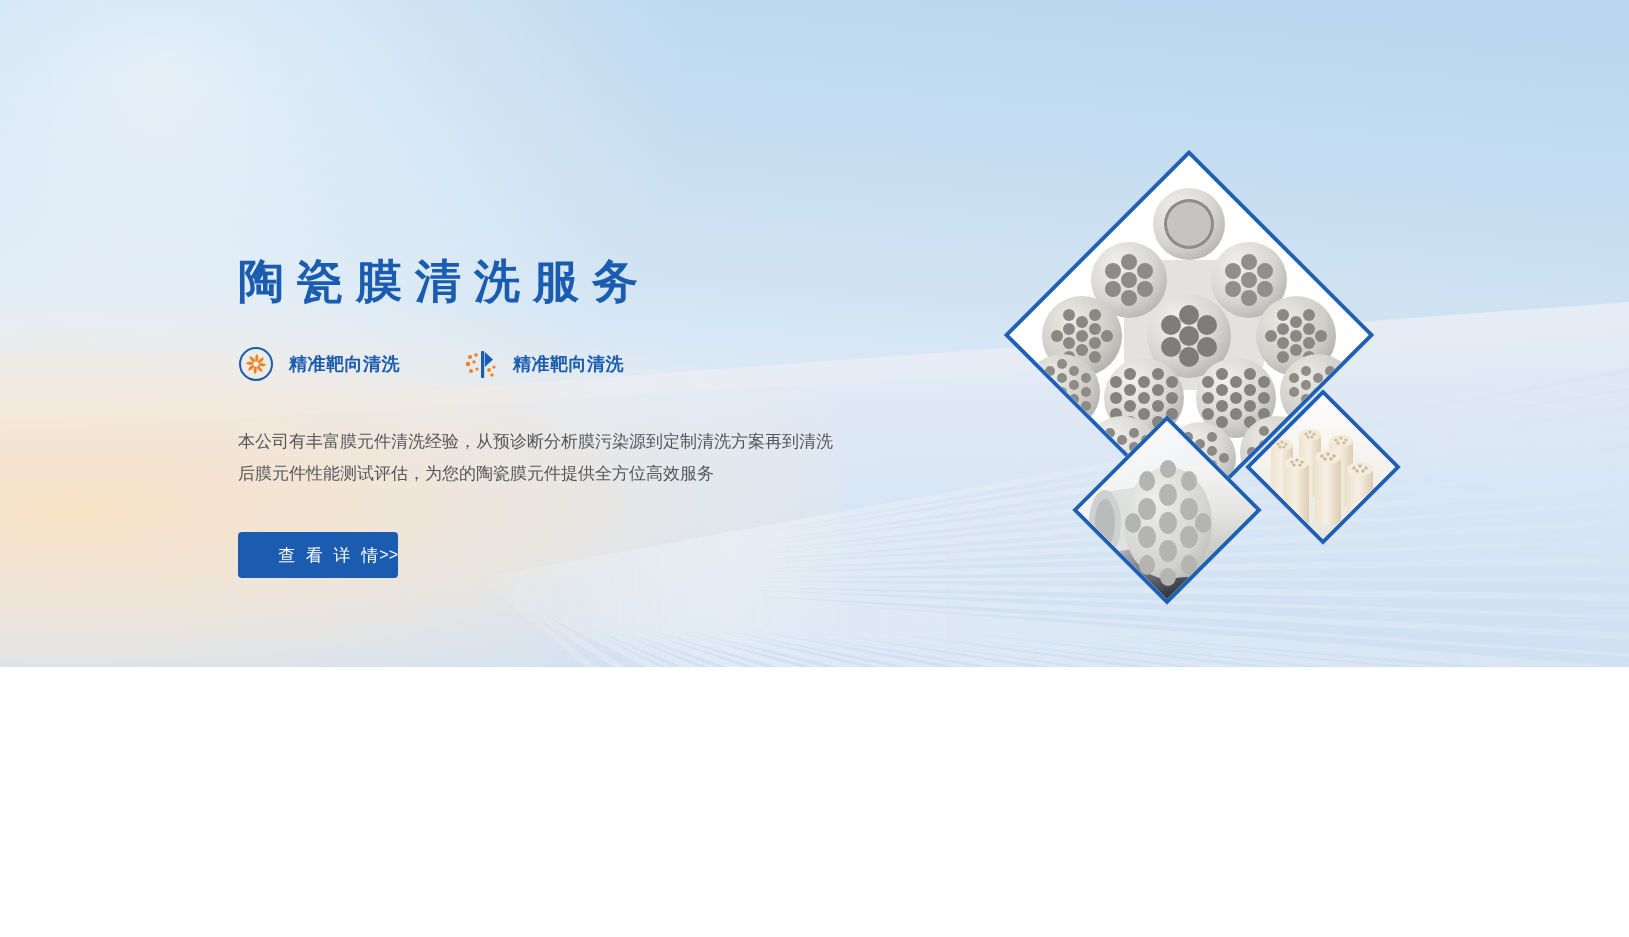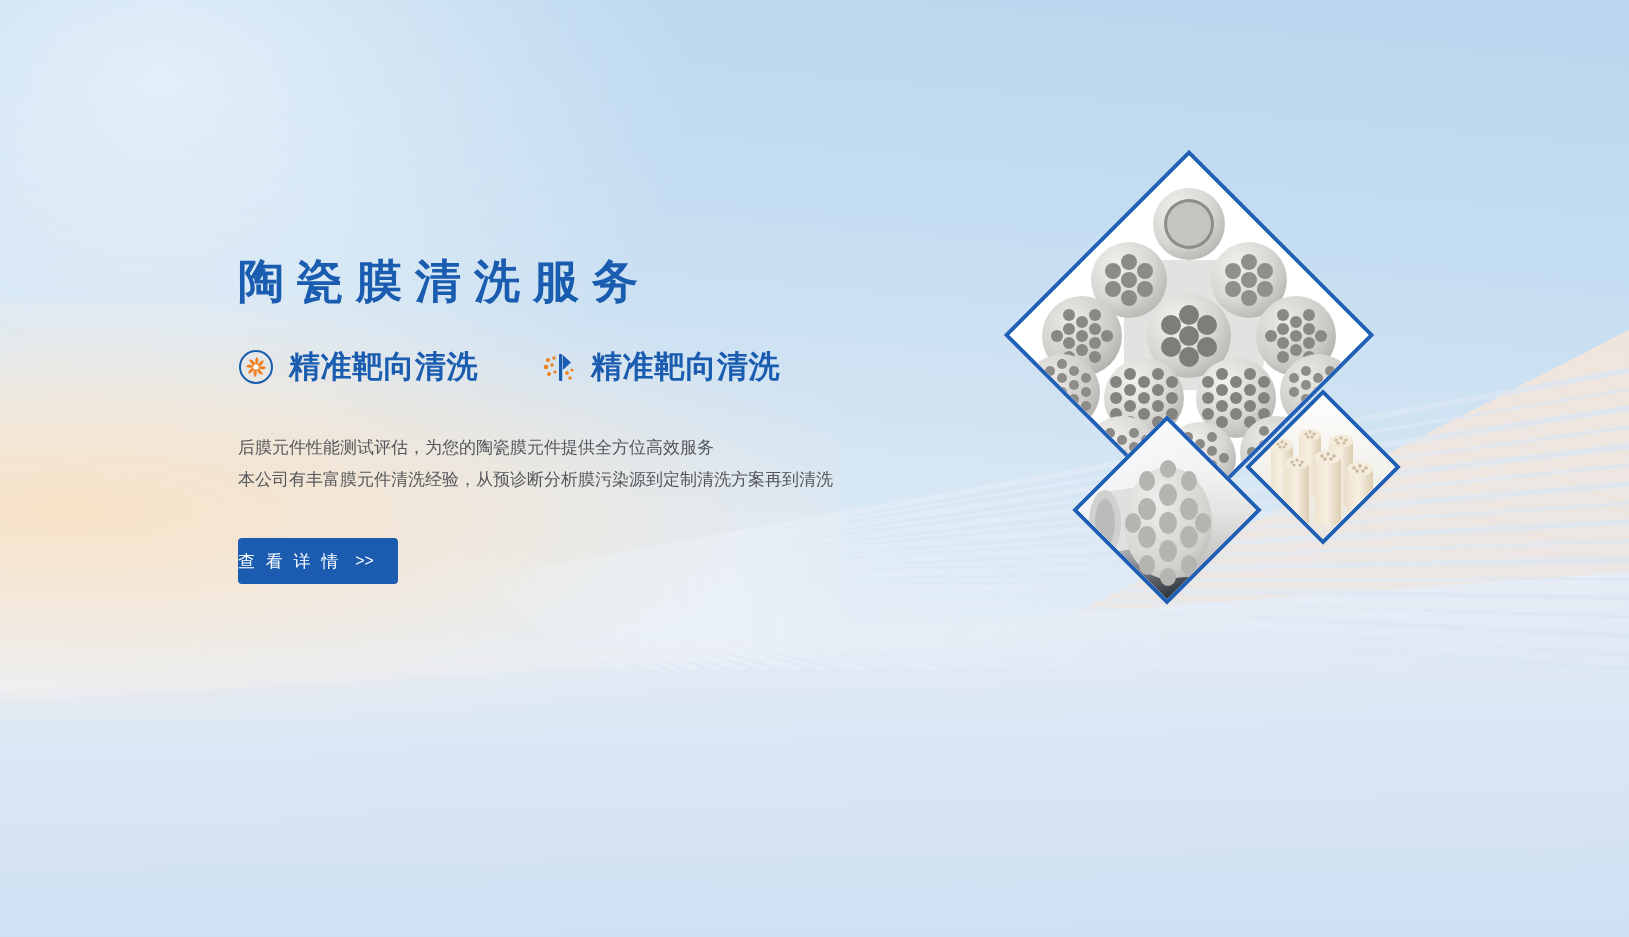--- a/index.html
+++ b/index.html
@@ -5,21 +5,21 @@
   * { box-sizing: border-box; margin: 0; padding: 0; }
   html, body {
     width: 1629px; height: 937px;
     overflow: hidden;
     font-family: "Liberation Sans", "DejaVu Sans", sans-serif;
   }
 
   .banner {
     position: relative;
     width: 1629px;
-    height: 937px;
+    height: 667px;
     overflow: hidden;
     background: #dce9f5;
   }
 
   
   .bg-sky {
     position: absolute; inset: 0;
     background:
       linear-gradient(185deg, #b9d6ee 0%, #c3dcf1 22%, #d2e4f3 45%, #e0ecf7 62%, #eaf1f8 78%, #eef3f9 100%);
   }
@@ -88,50 +88,50 @@
     align-items: center;
     margin-top: 42px;
     gap: 62px;
   }
   .feature {
     display: flex;
     align-items: center;
     gap: 15px;
   }
   .feature-label {
-    font-size: 31px;
+    font-size: 18px;
     font-weight: bold;
     color: #1a5cb0;
     letter-spacing: .5px;
     white-space: nowrap;
   }
   .ficon { width: 36px; height: 36px; flex: 0 0 36px; }
   .ficon svg { display: block; }
 
   .desc {
     margin-top: 44px;
     font-size: 17px;
     line-height: 32px;
     color: #54565a;
     width: 670px;
   }
   .desc-line { white-space: nowrap; }
 
   .cta {
     display: inline-flex;
     align-items: center;
-    justify-content: flex-start;
+    justify-content: flex-end;
     margin-top: 42px;
     width: 160px;
     height: 46px;
     background: #1b5cb0;
     border-radius: 4px;
     border: none;
     cursor: pointer;
-    gap: 16px;
+    gap: 0;
   }
   .cta-text {
     color: #ffffff;
     font-size: 17px;
     letter-spacing: 3px;
     font-weight: normal;
   }
   .cta-arrow {
     color: #ffffff;
     font-size: 16px;
@@ -740,22 +740,22 @@
               <circle cx="32" cy="21" r="1.6"></circle>
               <circle cx="30" cy="29" r="1.7"></circle>
             </g>
           </svg>
         </span>
         <span class="feature-label">精准靶向清洗</span>
       </div>
     </div>
 
     <div class="desc">
+      <div class="desc-line">本公司有丰富膜元件清洗经验，从预诊断分析膜污染源到定制清洗方案再到清洗</div>
       <div class="desc-line">后膜元件性能测试评估，为您的陶瓷膜元件提供全方位高效服务</div>
-      <div class="desc-line">本公司有丰富膜元件清洗经验，从预诊断分析膜污染源到定制清洗方案再到清洗</div>
     </div>
 
     <button class="cta">
       <span class="cta-text">查 看 详 情</span>
       <span class="cta-arrow">&gt;&gt;</span>
     </button>
   </div>
 </div>
 
 </body></html>

